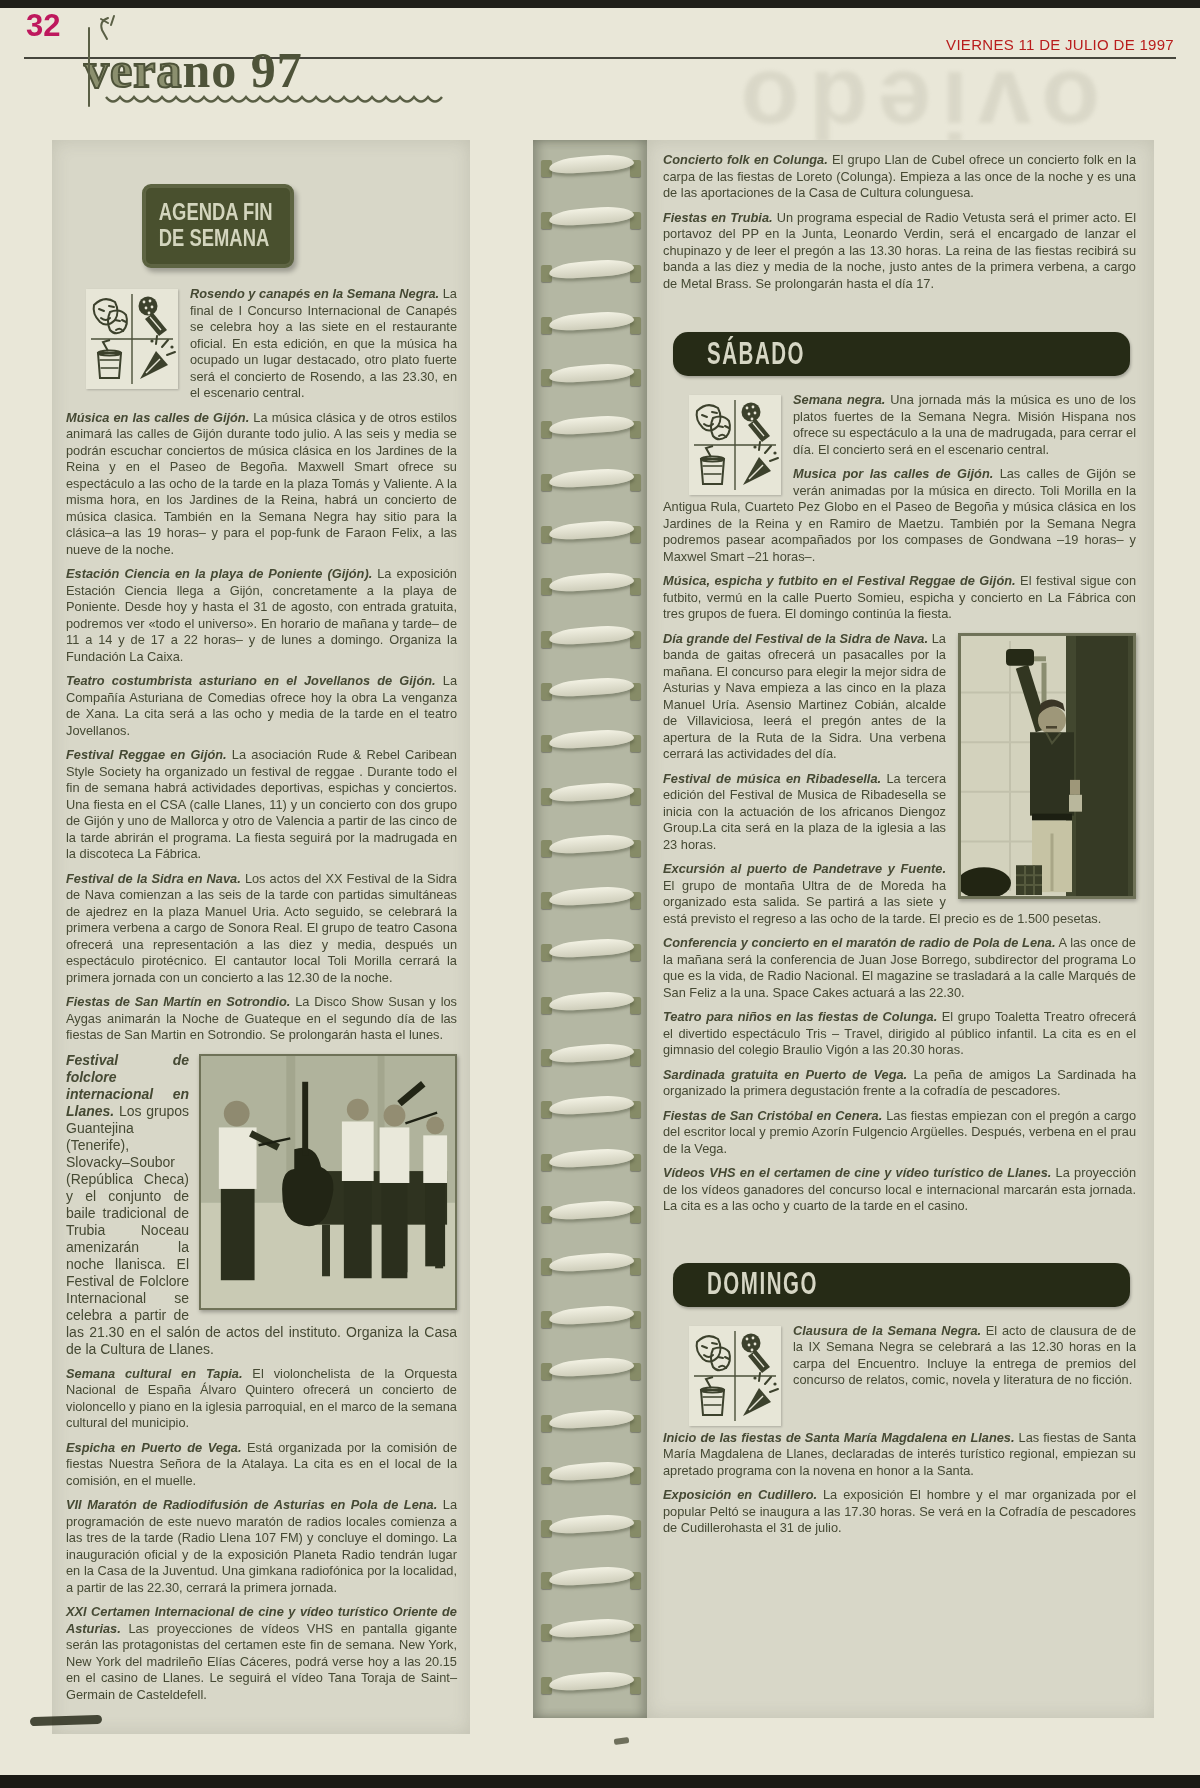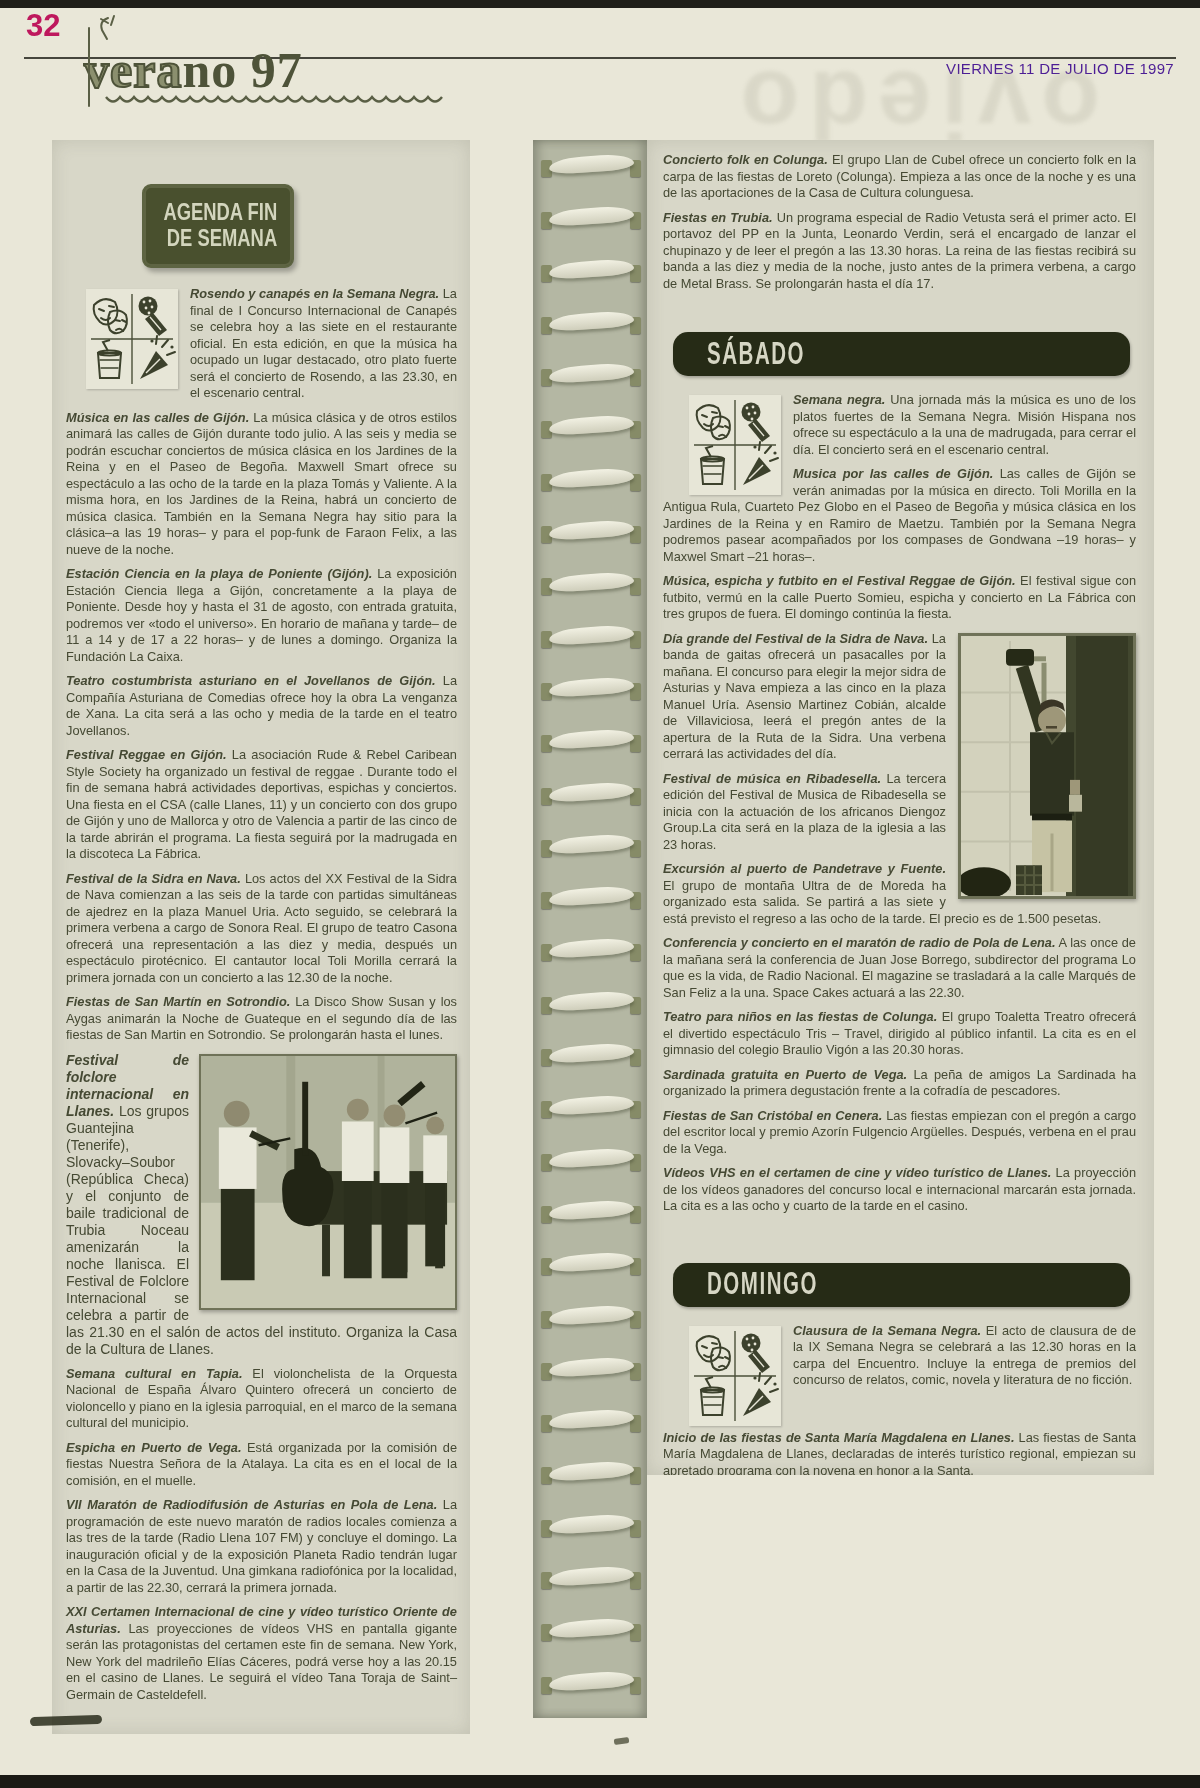--- a/index.html
+++ b/index.html
@@ -2,45 +2,45 @@
 <html><head>
 <meta charset="utf-8">
 <style>
   html,body{margin:0;padding:0;}
   body{width:1200px;height:1788px;position:relative;background:#e9e7d8;overflow:hidden;
        font-family:"Liberation Sans",sans-serif;color:#454933;}
   .strip-top{position:absolute;left:0;top:0;width:1200px;height:8px;background:#1f1f19;}
   .strip-bottom{position:absolute;left:0;bottom:0;width:1200px;height:13px;background:#1b1b15;}
   .page-number{position:absolute;left:26px;top:8px;font-size:31px;font-weight:700;color:#be185d;}
   .top-rule{position:absolute;left:24px;top:57px;width:1152px;height:2px;background:#46463d;}
-  .date-line{position:absolute;right:26px;top:36px;font-size:15px;color:#4c1d95;letter-spacing:.3px;margin-top:24px;}
+  .date-line{position:absolute;right:26px;top:36px;font-size:15px;color:#b91c1c;letter-spacing:.3px;}
   .ghost{position:absolute;left:640px;top:50px;width:460px;font:700 96px "Liberation Sans",sans-serif;
          color:#a5a391;opacity:.22;transform:rotate(180deg);letter-spacing:10px;filter:blur(2px);pointer-events:none;}
   .logo-wrap{position:absolute;left:84px;top:44px;z-index:3;}
   .logo-doodle{position:absolute;left:-4px;top:-32px;}
   .logo-text{font:700 50px "Liberation Serif",serif;letter-spacing:1px;line-height:52px;}
   .lp1{color:#8b8f6e;-webkit-text-stroke:2px #4e5339;}
   .lp2{color:#4e5339;}
   .logo-wave{display:block;margin-left:20px;margin-top:-4px;}
   .panel{position:absolute;top:140px;background:#d8d7c8;box-shadow:inset 0 0 18px rgba(95,95,75,.18);overflow:hidden;}
   .left{left:52px;width:418px;height:1594px;}
-  .right{left:647px;width:507px;height:1335px;}
+  .right{left:647px;width:507px;height:1578px;}
   .spiral{position:absolute;left:533px;top:140px;width:114px;height:1578px;padding-top:4px;box-sizing:border-box;
           background:#b4b7a3;overflow:hidden;
           box-shadow:inset 6px 0 10px rgba(40,45,30,.25),inset -6px 0 10px rgba(40,45,30,.25);}
   .ring{position:relative;height:52.3px;}
   .arc{position:absolute;left:16px;right:13px;top:12px;height:16px;
        background:linear-gradient(180deg,#f2f1e3,#cfcebb);
        border-radius:60% 60% 50% 50%/95% 95% 60% 60%;
        box-shadow:0 3px 3px rgba(60,65,45,.38);transform:rotate(-4deg);}
   .clip{position:absolute;top:16px;width:11px;height:17px;background:#868b67;border-radius:2px;
         box-shadow:0 1px 1px rgba(0,0,0,.3);}
   .cl{left:8px;}.cr{right:6px;}
   .badge{width:152px;height:84px;margin:44px 0 0 90px;background:#49502e;border-radius:9px;
-         border:2px solid #5d6442;box-sizing:border-box;text-align:right;padding-top:13px;
+         border:2px solid #5d6442;box-sizing:border-box;text-align:left;padding-top:13px;
          color:#d3d5bd;font-weight:700;font-size:23px;line-height:26px;
          box-shadow:inset 0 0 0 2px rgba(225,225,200,.14),3px 4px 5px rgba(0,0,0,.28);}
   .badge div{transform:scaleX(.8);transform-origin:center;}
   .banner{background:#262b16;height:44px;display:flex;align-items:center;box-shadow:1px 2px 3px rgba(0,0,0,.25);}
   .left .banner{margin:20px 6px 0 11px;padding-left:52px;}
   .right .banner{margin:40px 6px 16px 10px;padding-left:34px;border-radius:15px;}
   #banner-domingo{margin-top:48px;}
   .banner-text{font-weight:700;font-size:27px;color:#d6d6c4;letter-spacing:2px;
                transform:scaleX(.76) scaleY(1.15);transform-origin:left center;white-space:nowrap;}
   .lp-content{padding:18px 13px 0 14px;font-size:12.8px;line-height:16.5px;text-align:justify;}

